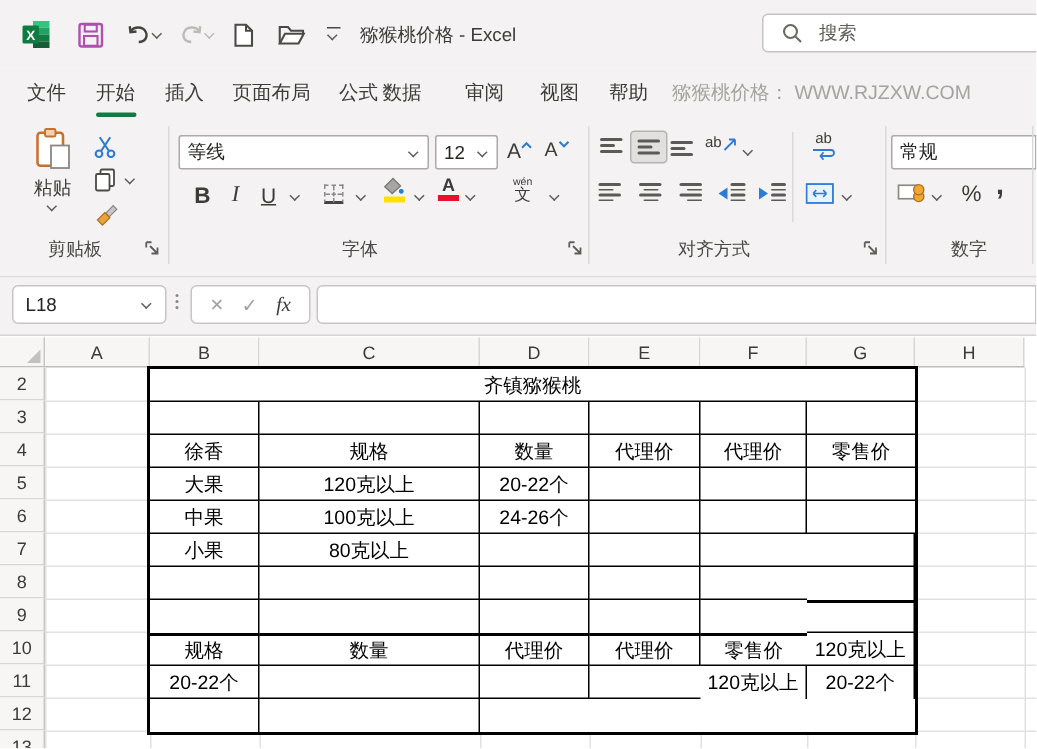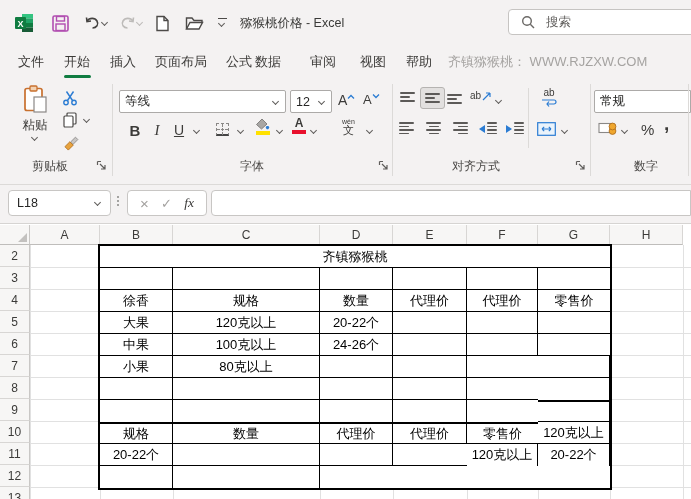--- a/index.html
+++ b/index.html
@@ -164,21 +164,21 @@
     <span class="menu-item" style="left:18px;">文件</span>
     <span class="menu-item" style="left:64px;">开始</span>
     <div class="menu-underline" style="left:64px;"></div>
     <span class="menu-item" style="left:110px;">插入</span>
     <span class="menu-item" style="left:155px;">页面布局</span>
     <span class="menu-item" style="left:226px;">公式</span>
     <span class="menu-item" style="left:255px;">数据</span>
     <span class="menu-item" style="left:310px;">审阅</span>
     <span class="menu-item" style="left:360px;">视图</span>
     <span class="menu-item" style="left:406px;">帮助</span>
-    <span id="menu-promo">齐镇猕猴桃： WWW.RJZXW.COM</span>
+    <span id="menu-promo">猕猴桃价格： WWW.RJZXW.COM</span>
   </div>
 
   <div id="ribbon">
 
     <div id="paste-btn">
       <svg width="25" height="29" viewBox="0 0 25 29">
         <rect x="2" y="3.5" width="17" height="22" rx="2" fill="#fff" stroke="#c8702e" stroke-width="1.7"></rect>
         <rect x="7" y="1" width="7" height="5" rx="1" fill="#f3d2b2" stroke="#c8702e" stroke-width="1.3"></rect>
         <rect x="11" y="12" width="12" height="15" fill="#fff" stroke="#8a8886" stroke-width="1.2"></rect>
       </svg>
@@ -263,21 +263,21 @@
       <span class="color-bar" style="background:#e8112d;"></span>
     </div>
     <span class="chev" style="position:absolute;left:310px;top:47px;"></span>
     <div class="ricon" style="left:342px;top:38px;">
       <span class="phon">
         <small>wén</small>
         <span>文</span>
       </span>
     </div>
     <span class="chev" style="position:absolute;left:366px;top:47px;"></span>
-    <div class="group-label" style="left:228px;width:48px;">字体</div>
+    <div class="group-label" style="left:216px;width:48px;">字体</div>
     <div class="launcher" style="left:378px;">
       <svg width="11" height="11" viewBox="0 0 11 11">
           <path d="M1.5 1.5 H5 M1.5 1.5 V5 M4 4 l4.5 4.5 M9 5 v4 h-4" fill="none" stroke="#5f5d5b" stroke-width="1.2"></path>
         </svg>
     </div>
     <div class="rsep" style="left:392px;"></div>
 
     <div class="ricon" style="left:400px;top:11px;">
       <span class="bars v-top a-left">
           <i class="w-full"></i>

